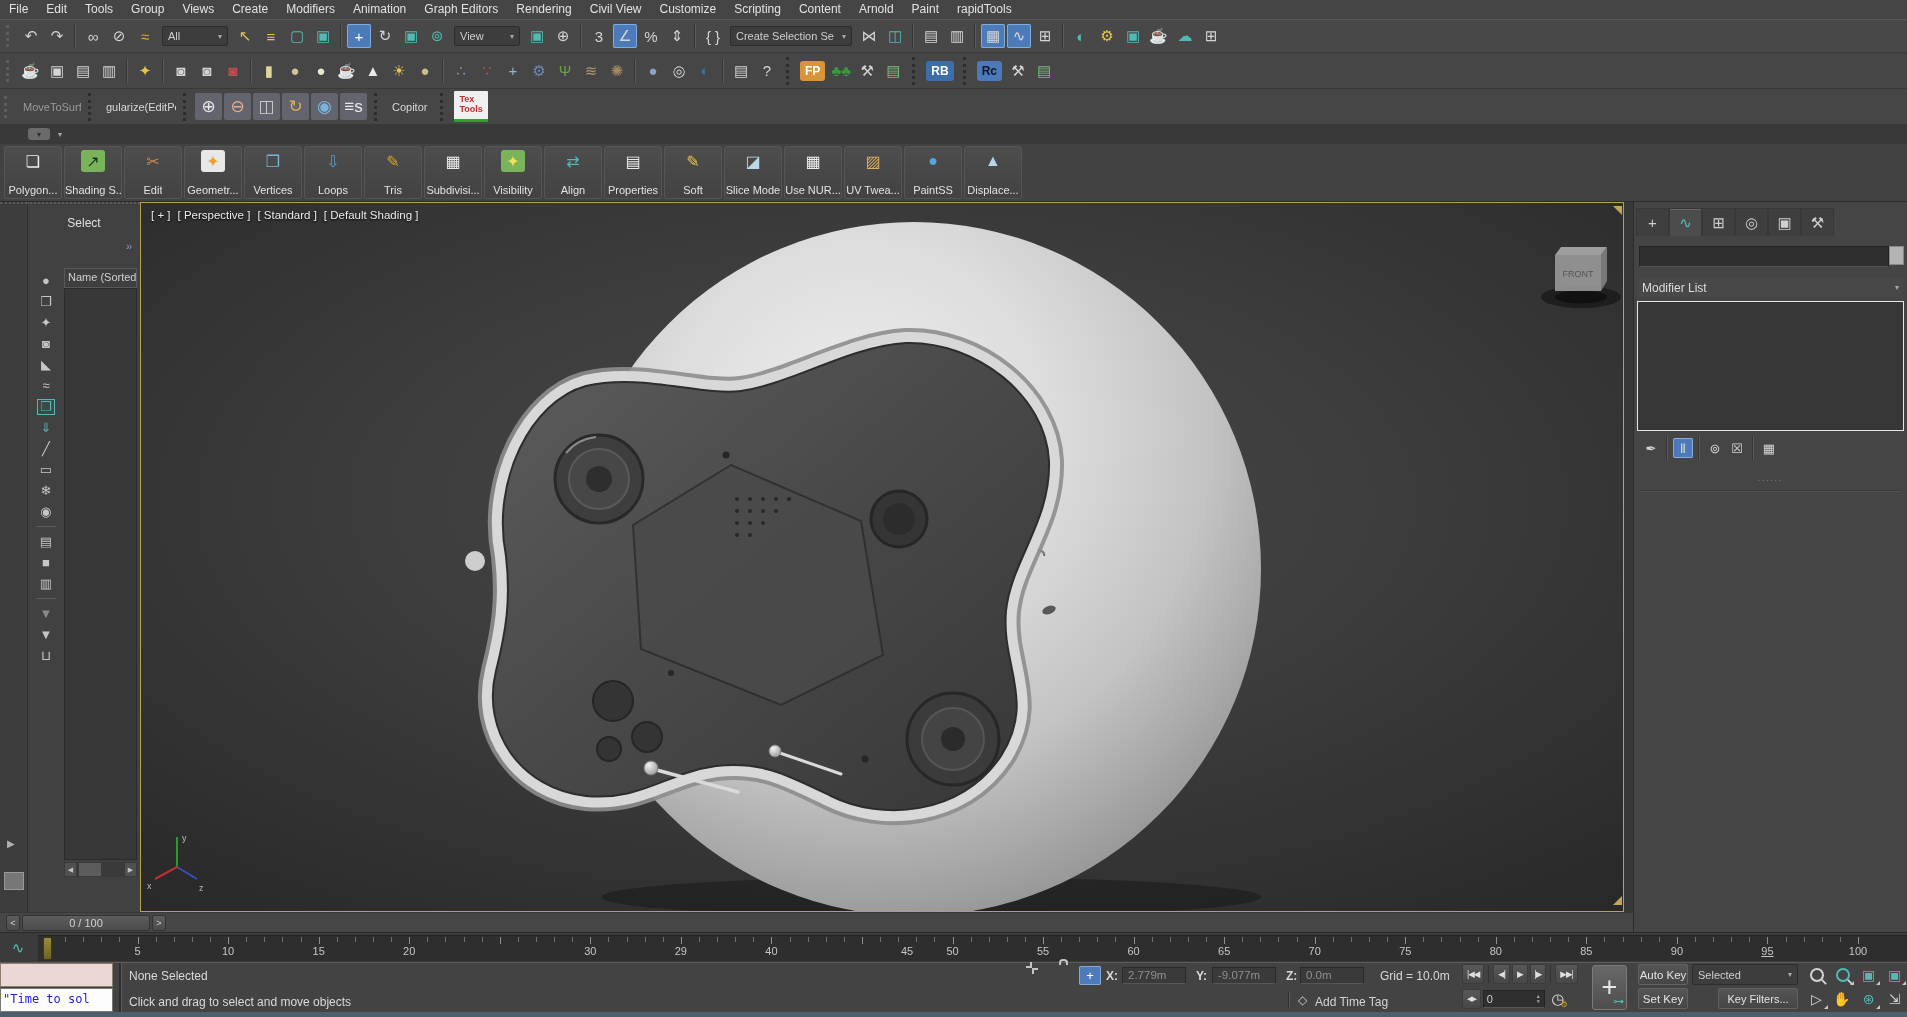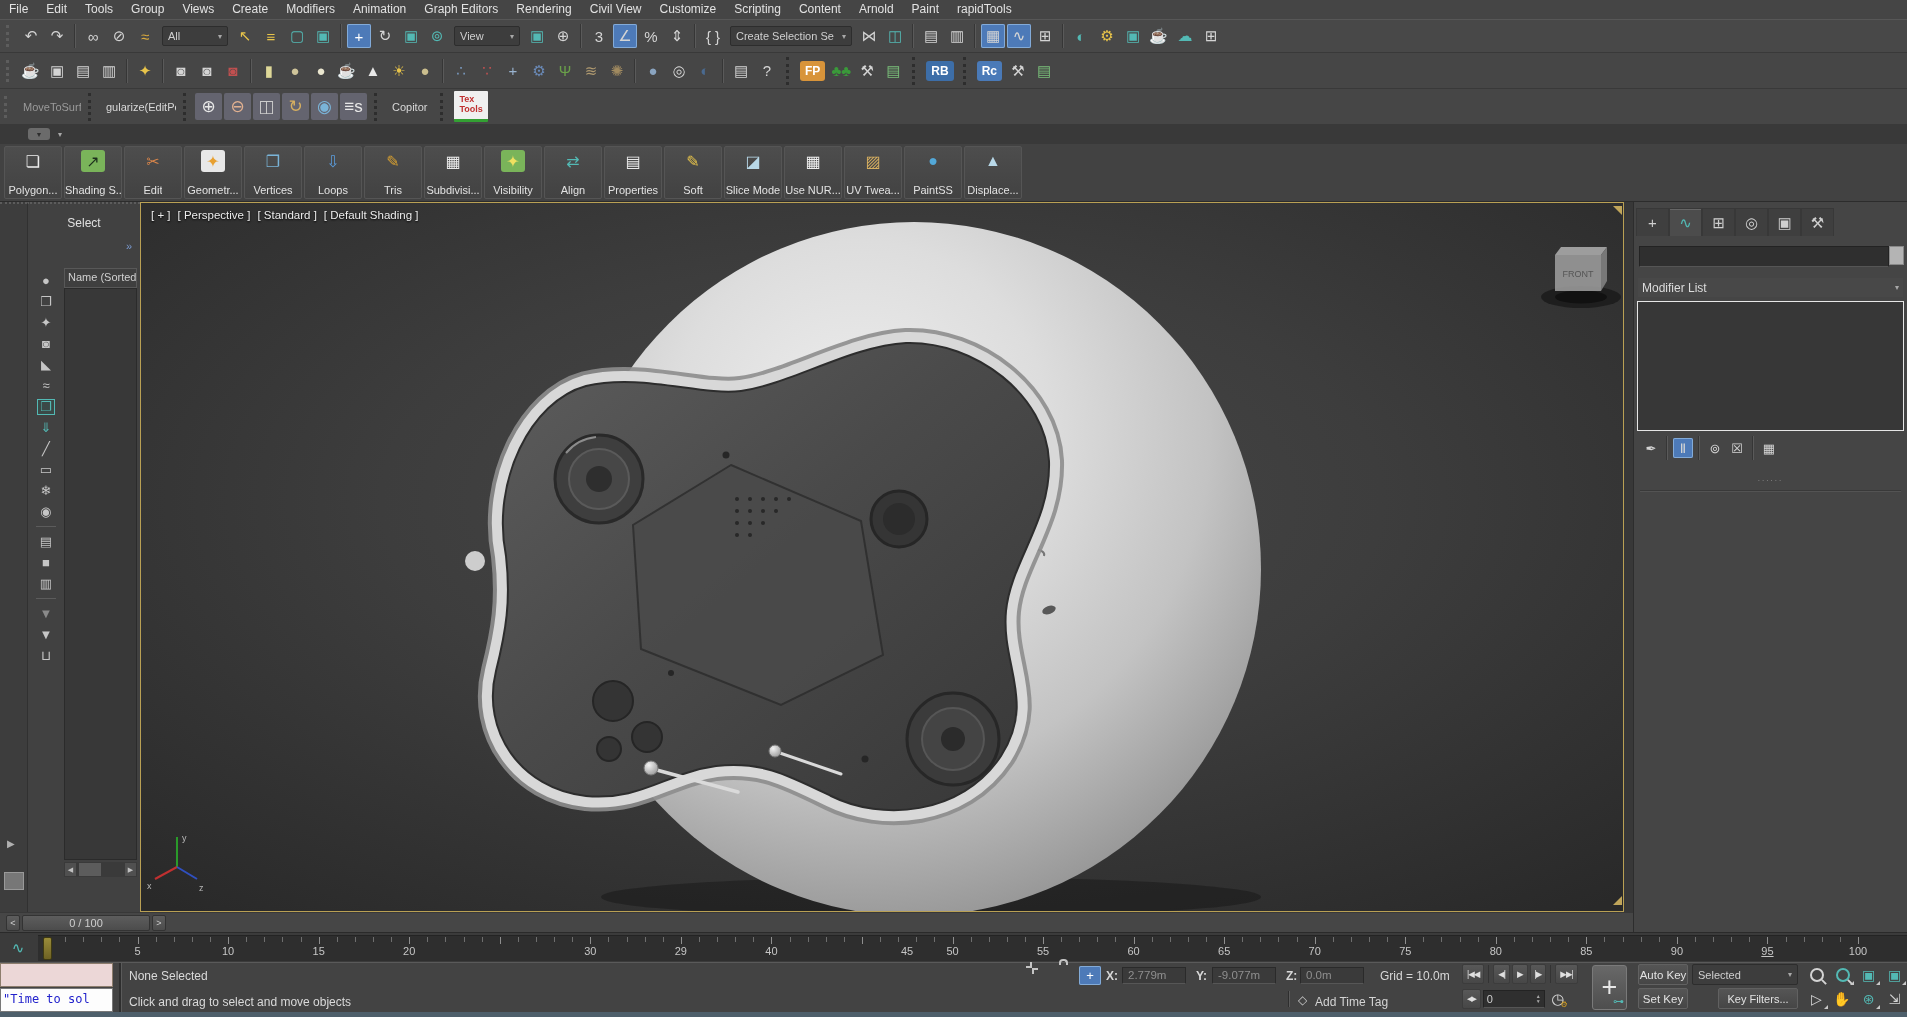--- a/index.html
+++ b/index.html
@@ -390,21 +390,21 @@
       </div>
       <div class="icn">
         <span>⚒</span>
       </div>
       <div class="icn">
         <span style="color: rgb(122, 192, 122);">▤</span>
       </div>
       <div class="dsep"></div>
       <div class="chip" style="background: rgb(61, 110, 168); color: rgb(255, 255, 255);">RB</div>
       <div class="dsep"></div>
-      <div class="chip" style="background: rgb(74, 122, 184); color: #ffffff;">Rc</div>
+      <div class="chip" style="background: rgb(74, 122, 184); color: #0f172a;">Rc</div>
       <div class="icn">
         <span>⚒</span>
       </div>
       <div class="icn">
         <span style="color: rgb(122, 192, 122);">▤</span>
       </div>
     </span>
   </div>
 <div class="row" id="tb3">
     <span class="grip"></span>

